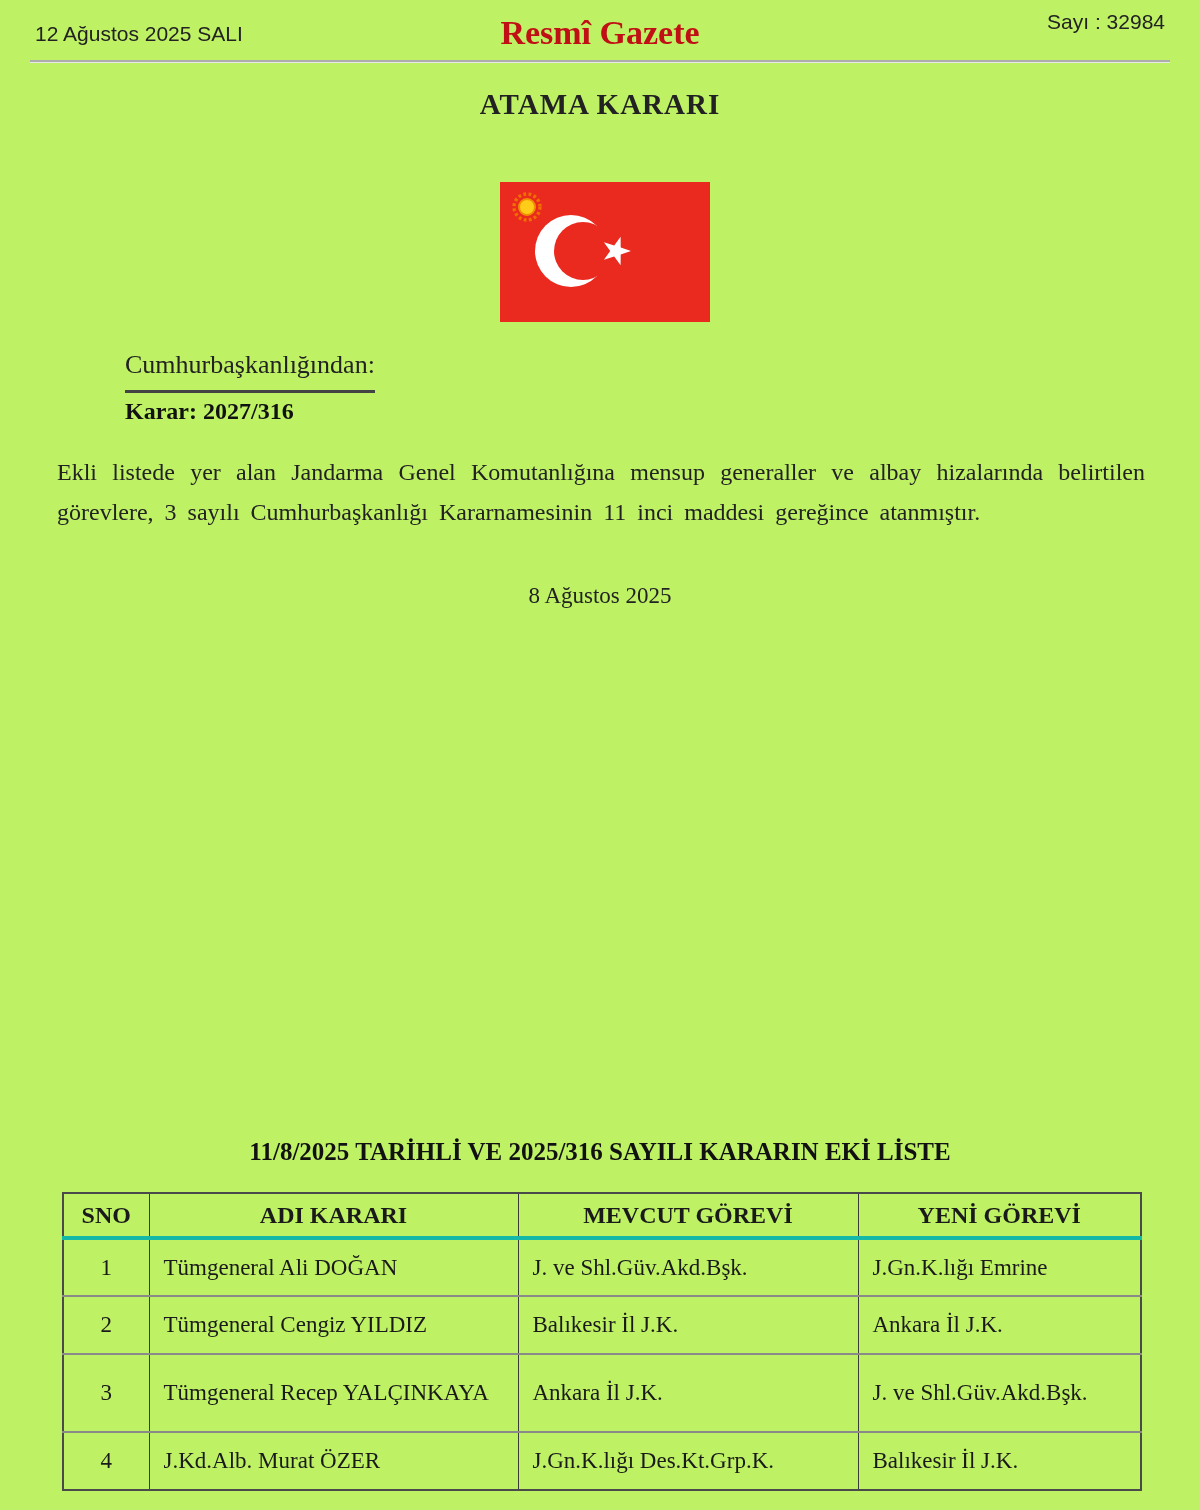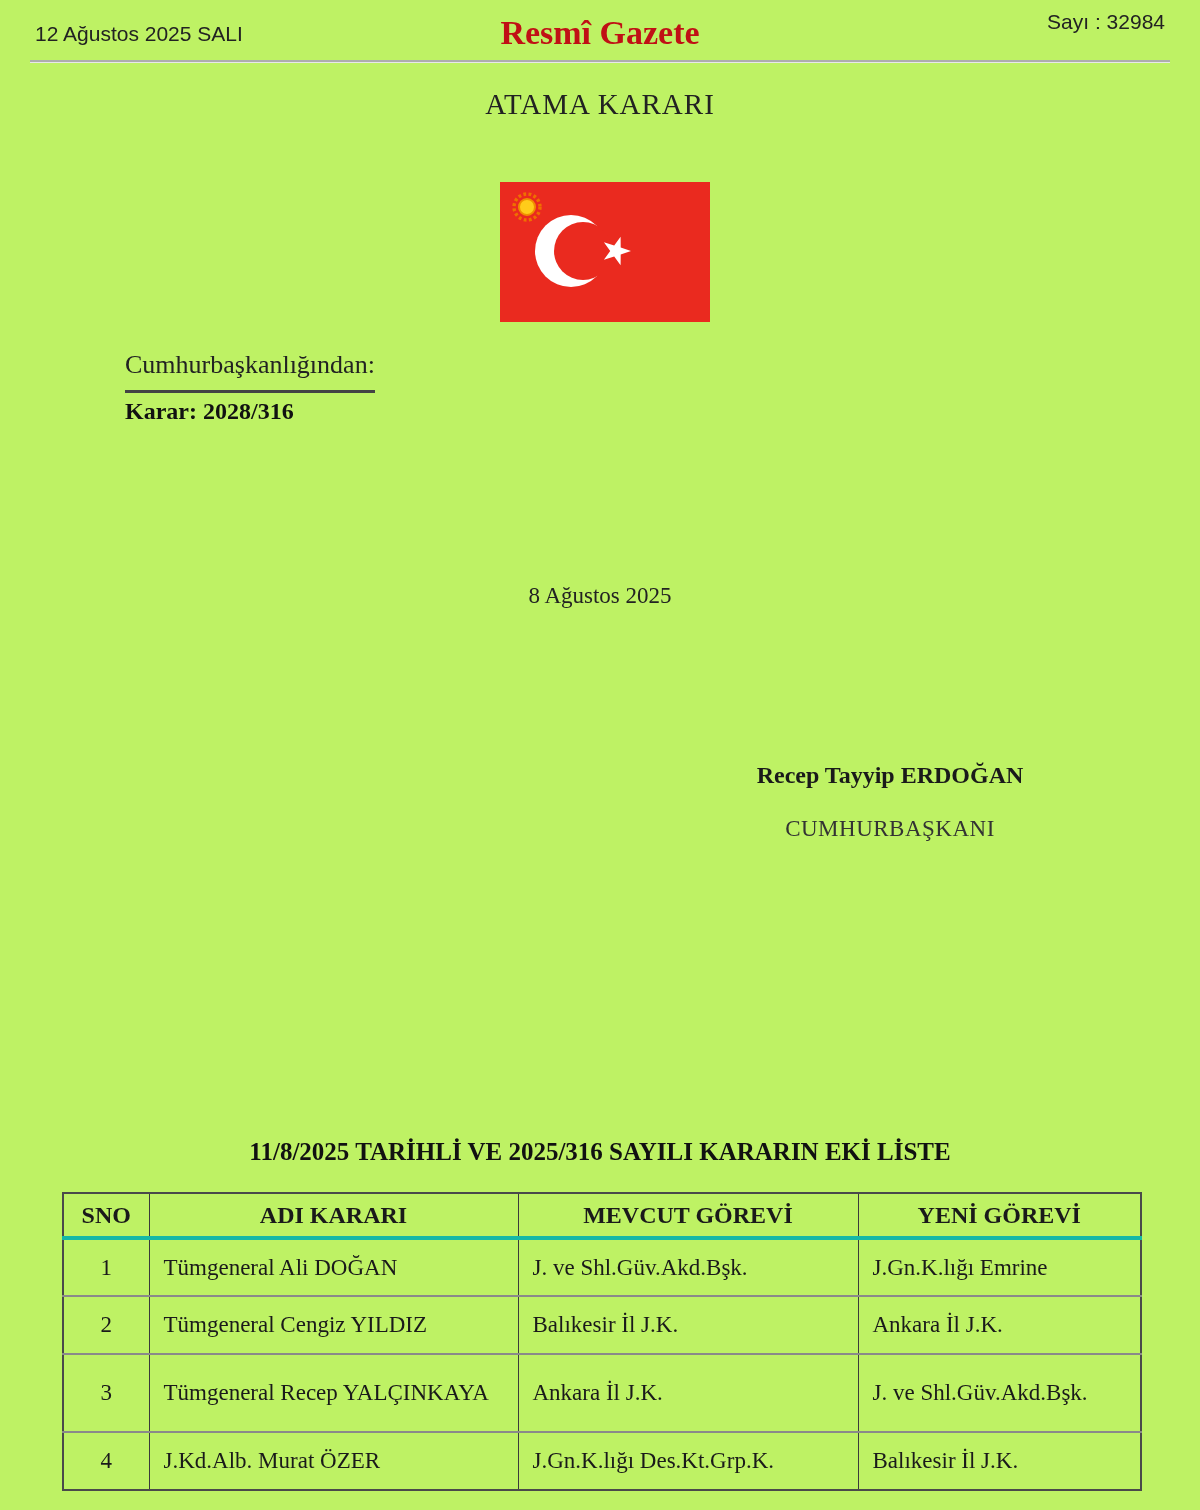--- a/index.html
+++ b/index.html
@@ -11,21 +11,21 @@
         font-size:21px;color:#222;}
   .masthead-title{position:absolute;left:0;top:14px;width:100%;text-align:center;
         font-size:34px;font-weight:bold;}
   .masthead-issue{position:absolute;right:35px;top:10px;font-family:"Liberation Sans",sans-serif;
         font-size:21px;color:#222;}
   .masthead-rule{position:absolute;left:30px;right:30px;top:60px;height:0;
         border-top:2px solid #adadad;border-bottom:1px solid #e8e8e8;}
 
   
   .decision-heading{position:absolute;left:0;top:88px;width:100%;text-align:center;
-        font-size:29px;font-weight:normal;letter-spacing:1px;color:#222;}
+        font-size:29px;font-weight:bold;letter-spacing:1px;color:#222;}
 
   
   .flag-wrap{position:absolute;left:500px;top:182px;width:210px;height:140px;}
 
   
   .from-line{position:absolute;left:125px;top:350px;font-size:26px;color:#222;}
   .from-line span{display:inline-block;border-bottom:3px solid #444;padding-bottom:10px;}
   .decision-no{position:absolute;left:125px;top:398px;font-size:24px;font-weight:bold;color:#111;}
 
   
@@ -72,28 +72,25 @@
       <circle cx="27" cy="25" r="8" fill="#ffcc1a" stroke="#f08f00" stroke-width="2"></circle>
       <circle cx="71" cy="69" r="36" fill="#ffffff"></circle>
       <circle cx="83" cy="69" r="29" fill="#ea2a1f"></circle>
       <polygon points="131,69 120.7,72.4 120.6,83.3 114.2,74.5 103.9,77.8 110.2,69 103.9,60.2 114.2,63.5 120.6,54.7 120.7,65.6" fill="#ffffff"></polygon>
     </svg>
   </div>
 
   <div class="from-line">
     <span>Cumhurbaşkanlığından:</span>
   </div>
-  <div class="decision-no">Karar: 2028/316</div>
+  <div class="decision-no">Karar: 2027/316</div>
 
+  <div class="body-par">Ekli listede yer alan Jandarma Genel Komutanlığına mensup generaller ve albay hizalarında belirtilen görevlere, 3 sayılı Cumhurbaşkanlığı Kararnamesinin 11 inci maddesi gereğince atanmıştır.</div>
   <div class="decision-date">8 Ağustos 2025</div>
 
-  <div class="signature">
-    <div class="sig-name">Recep Tayyip ERDOĞAN</div>
-    <div class="sig-title">CUMHURBAŞKANI</div>
-  </div>
 
   <div class="annex-title">11/8/2025 TARİHLİ VE 2025/316 SAYILI KARARIN EKİ LİSTE</div>
 
   <table class="annex-table">
     <colgroup>
       <col style="width:86px">
         <col style="width:369px">
         <col style="width:340px">
         <col style="width:283px">
     </colgroup>

